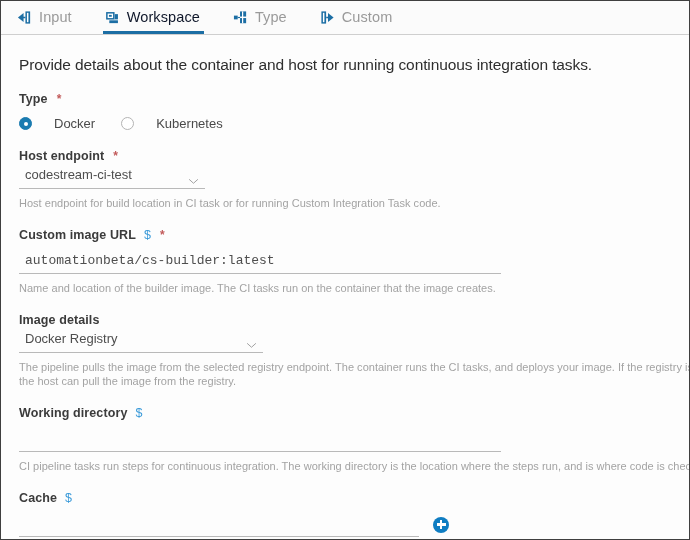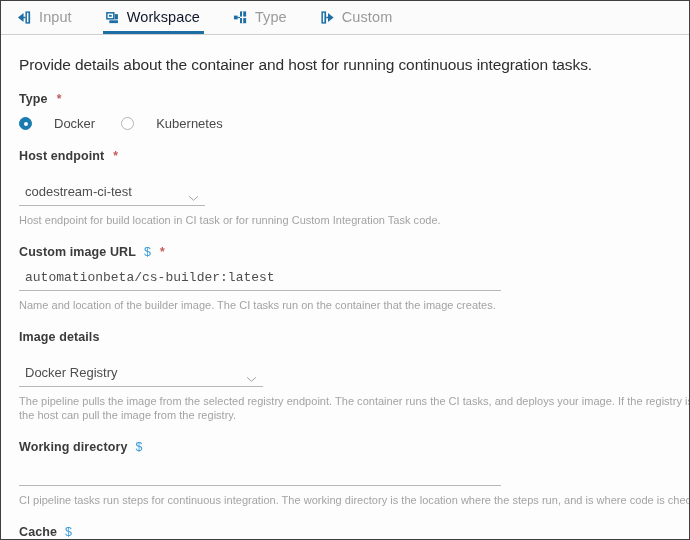--- a/index.html
+++ b/index.html
@@ -161,21 +161,21 @@
     background: #ffffff;
   }
   .radio-label {
     font-size: 13px;
     color: #4a4a4a;
   }
 
   
   .select-wrap {
     position: relative;
-    margin-top: 18px;
+    margin-top: 1px;
     border-bottom: 1px solid #b9b9b9;
     box-sizing: border-box;
     height: 24px;
     display: flex;
     align-items: center;
     cursor: pointer;
     padding: 0 4px 4px 6px;
   }
   .select-wrap .sel-value {
     font-size: 13px;

